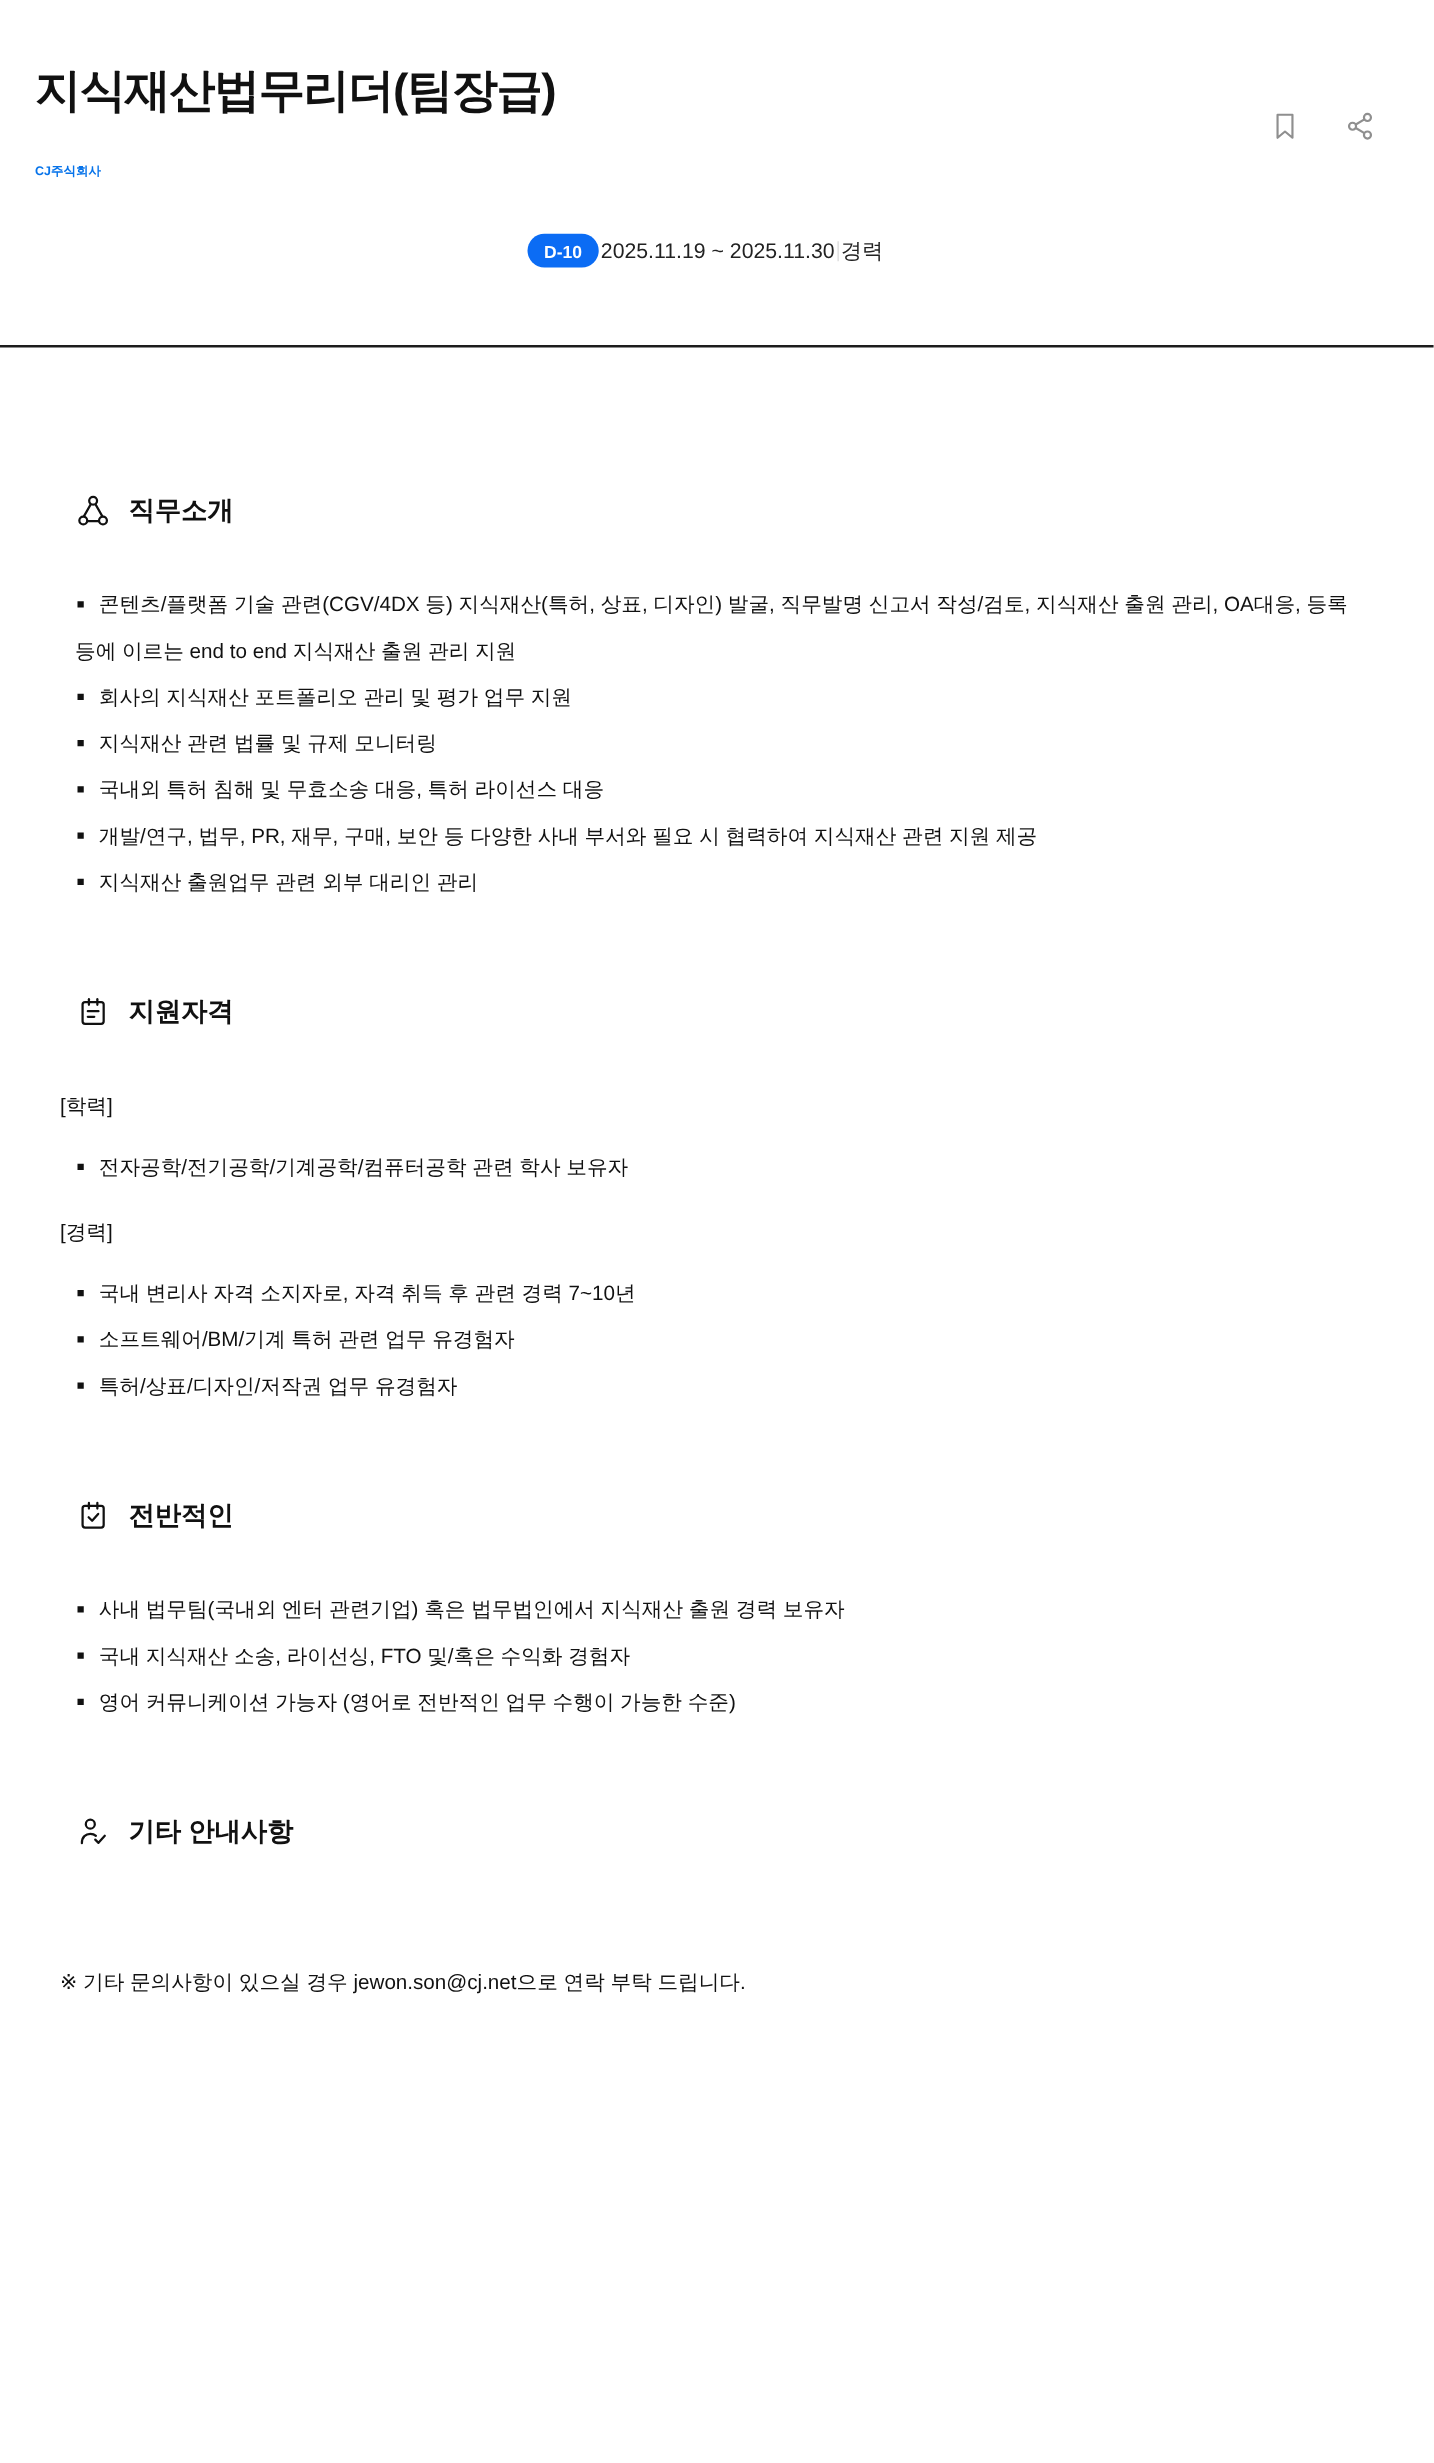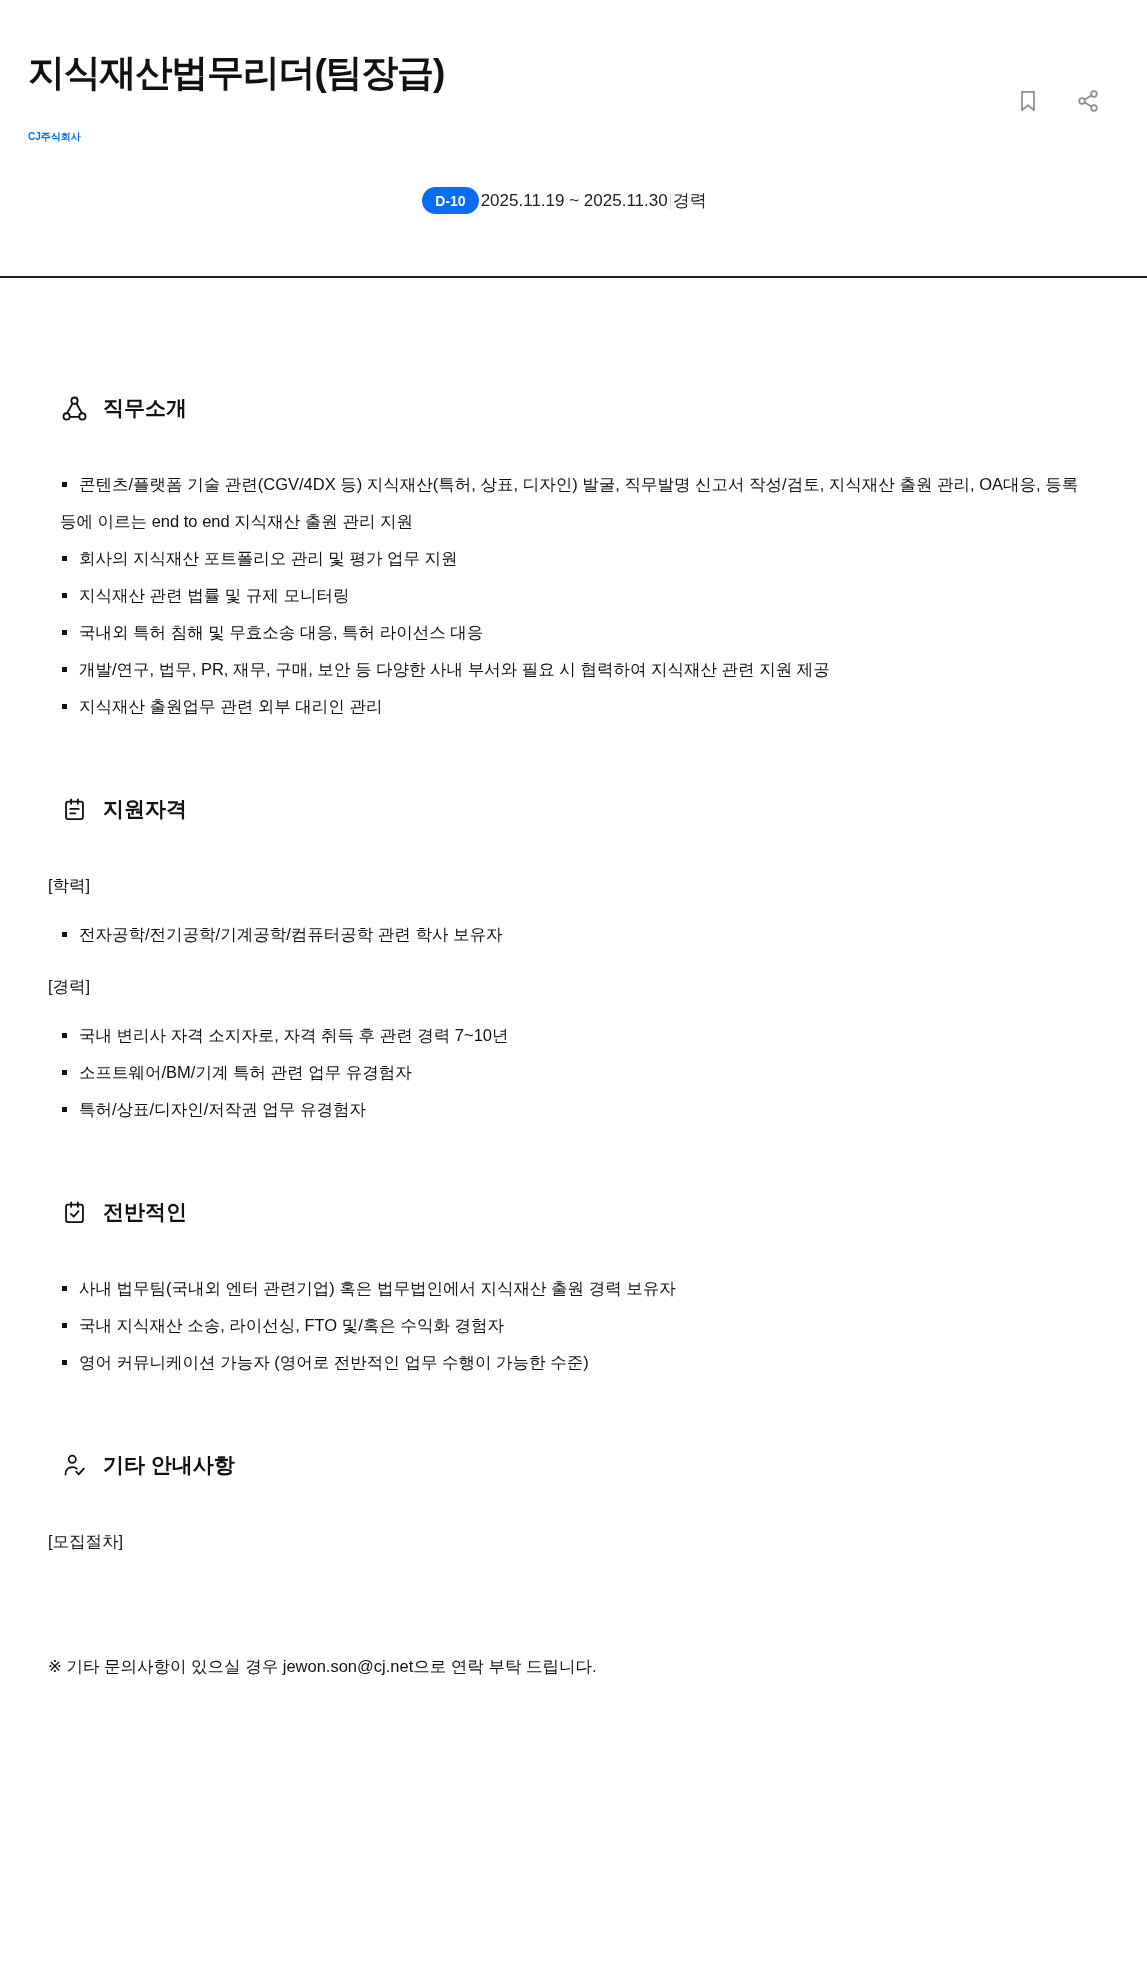--- a/index.html
+++ b/index.html
@@ -223,21 +223,20 @@
           <svg width="27" height="27" viewBox="0 0 24 24" fill="none" stroke="currentColor" stroke-width="1.6" stroke-linecap="round" stroke-linejoin="round">
             <circle cx="10" cy="6.5" r="3.2"></circle>
             <path d="M4 20c0-4.4 2.8-6.6 6-6.6 1.6 0 3 .5 4 1.4"></path>
             <polyline points="13.5,17.5 15.8,19.8 20.3,14.8"></polyline>
           </svg>
         </span>
         <span>기타 안내사항</span>
       </div>
       <div class="section-body">
         <div class="group">
-          <div class="group-label">[모집절차]</div>
         </div>
       </div>
     </section>
 
     <div class="footer-note">※ 기타 문의사항이 있으실 경우 jewon.son@cj.net으로 연락 부탁 드립니다.</div>
 
   </div>
 </div>
 
 </body></html>

